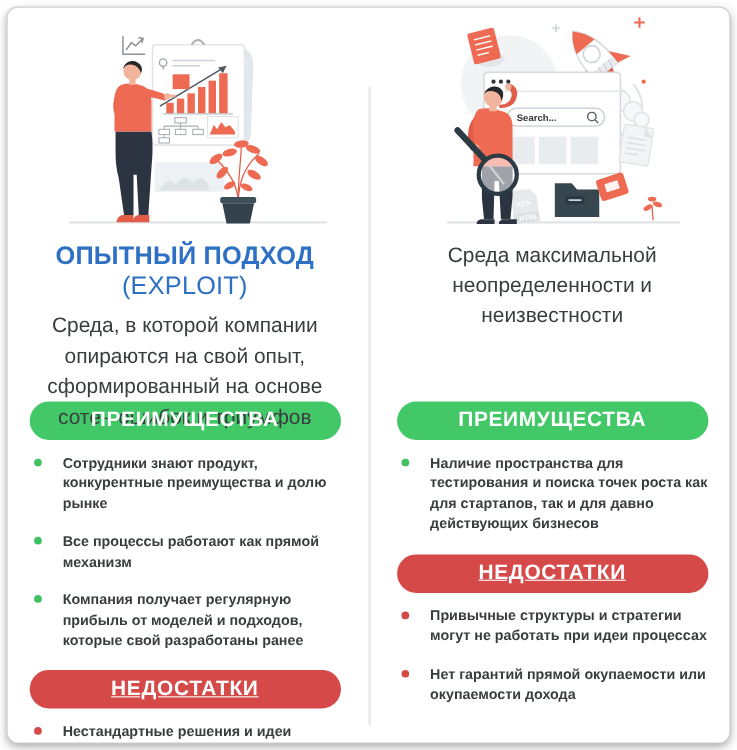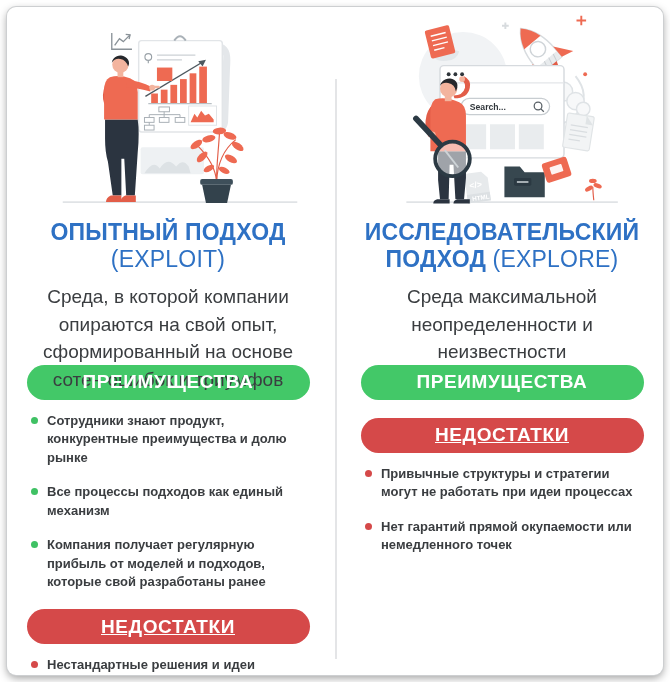--- a/index.html
+++ b/index.html
@@ -19,21 +19,21 @@
   .title .light{font-weight:400;}
   .desc{margin:10px auto 0 auto;max-width:278px;font-size:19px;line-height:1.45;font-weight:500;color:var(--body_text);}
   .banner{
     width:283px;height:35px;margin:0 auto;border-radius:18px;
     display:flex;align-items:center;justify-content:center;
     color:#fff;font-weight:800;font-size:19px;letter-spacing:.6px;
   }
   .banner.green{background:var(--banner_green);}
   .banner.red{background:var(--banner_red);margin-top:18px;text-decoration:underline;}
   ul.list{list-style:none;margin:12px 0 0 0;padding:0 14px 0 24px;}
-  ul.list li{display:flex;gap:9px;margin-bottom:16px;}
+  ul.list li{display:flex;gap:19px;margin-bottom:16px;}
   .dot{width:7px;height:7px;border-radius:50%;margin-top:5px;flex:none;}
   .dot.green{background:var(--bullet_green);}
   .dot.red{background:var(--bullet_red);}
   ul.list p{margin:0;font-size:13px;line-height:1.42;font-weight:600;color:var(--body_text);}
   svg text{font-family:"Liberation Sans",sans-serif;}
 </style>
 </head>
 <body>
 
 <div class="card">
@@ -143,21 +143,21 @@
     <div class="banner green">
       <span>ПРЕИМУЩЕСТВА</span>
     </div>
     <ul class="list">
       <li>
           <span class="dot green"></span>
           <p>Сотрудники знают продукт, конкурентные преимущества и долю рынке</p>
         </li>
       <li>
           <span class="dot green"></span>
-          <p>Все процессы подходов как единый механизм</p>
+          <p>Все процессы работают как прямой механизм</p>
         </li>
       <li>
           <span class="dot green"></span>
           <p>Компания получает регулярную прибыль от моделей и подходов, которые свой разработаны ранее</p>
         </li>
     </ul>
 
     <div class="banner red">
       <span>НЕДОСТАТКИ</span>
     </div>
@@ -298,35 +298,40 @@
       </g>
 
       <g>
         <line x1="78" y1="116" x2="104" y2="144" stroke="#2c3a44" stroke-width="6" stroke-linecap="round"></line>
         <circle cx="116" cy="158" r="18" fill="#ffffff" fill-opacity="0.55" stroke="#2c3a44" stroke-width="4"></circle>
         <line x1="108" y1="149" x2="122" y2="167" stroke="#cdd3d7" stroke-width="2"></line>
       </g>
     </svg>
 
     <div class="col-head">
-      <h2 class="title"><span class="bold">ИССЛЕДОВАТЕЛЬСКИЙ ПОДХОД</span> <span class="light">(EXPLORE)</span></h2>
       <p class="desc">Среда максимальной неопределенности и неизвестности</p>
     </div>
 
     <div class="banner green">
       <span>ПРЕИМУЩЕСТВА</span>
     </div>
+    <ul class="list">
+      <li>
+          <span class="dot green"></span>
+          <p>Наличие пространства для тестирования и поиска точек роста как для стартапов, так и для давно действующих бизнесов</p>
+        </li>
+    </ul>
 
     <div class="banner red">
       <span>НЕДОСТАТКИ</span>
     </div>
     <ul class="list">
       <li>
           <span class="dot red"></span>
           <p>Привычные структуры и стратегии могут не работать при идеи процессах</p>
         </li>
       <li>
           <span class="dot red"></span>
-          <p>Нет гарантий прямой окупаемости или немедленного точек</p>
+          <p>Нет гарантий прямой окупаемости или окупаемости дохода</p>
         </li>
     </ul>
   </section>
 </div>
 
 </body></html>

